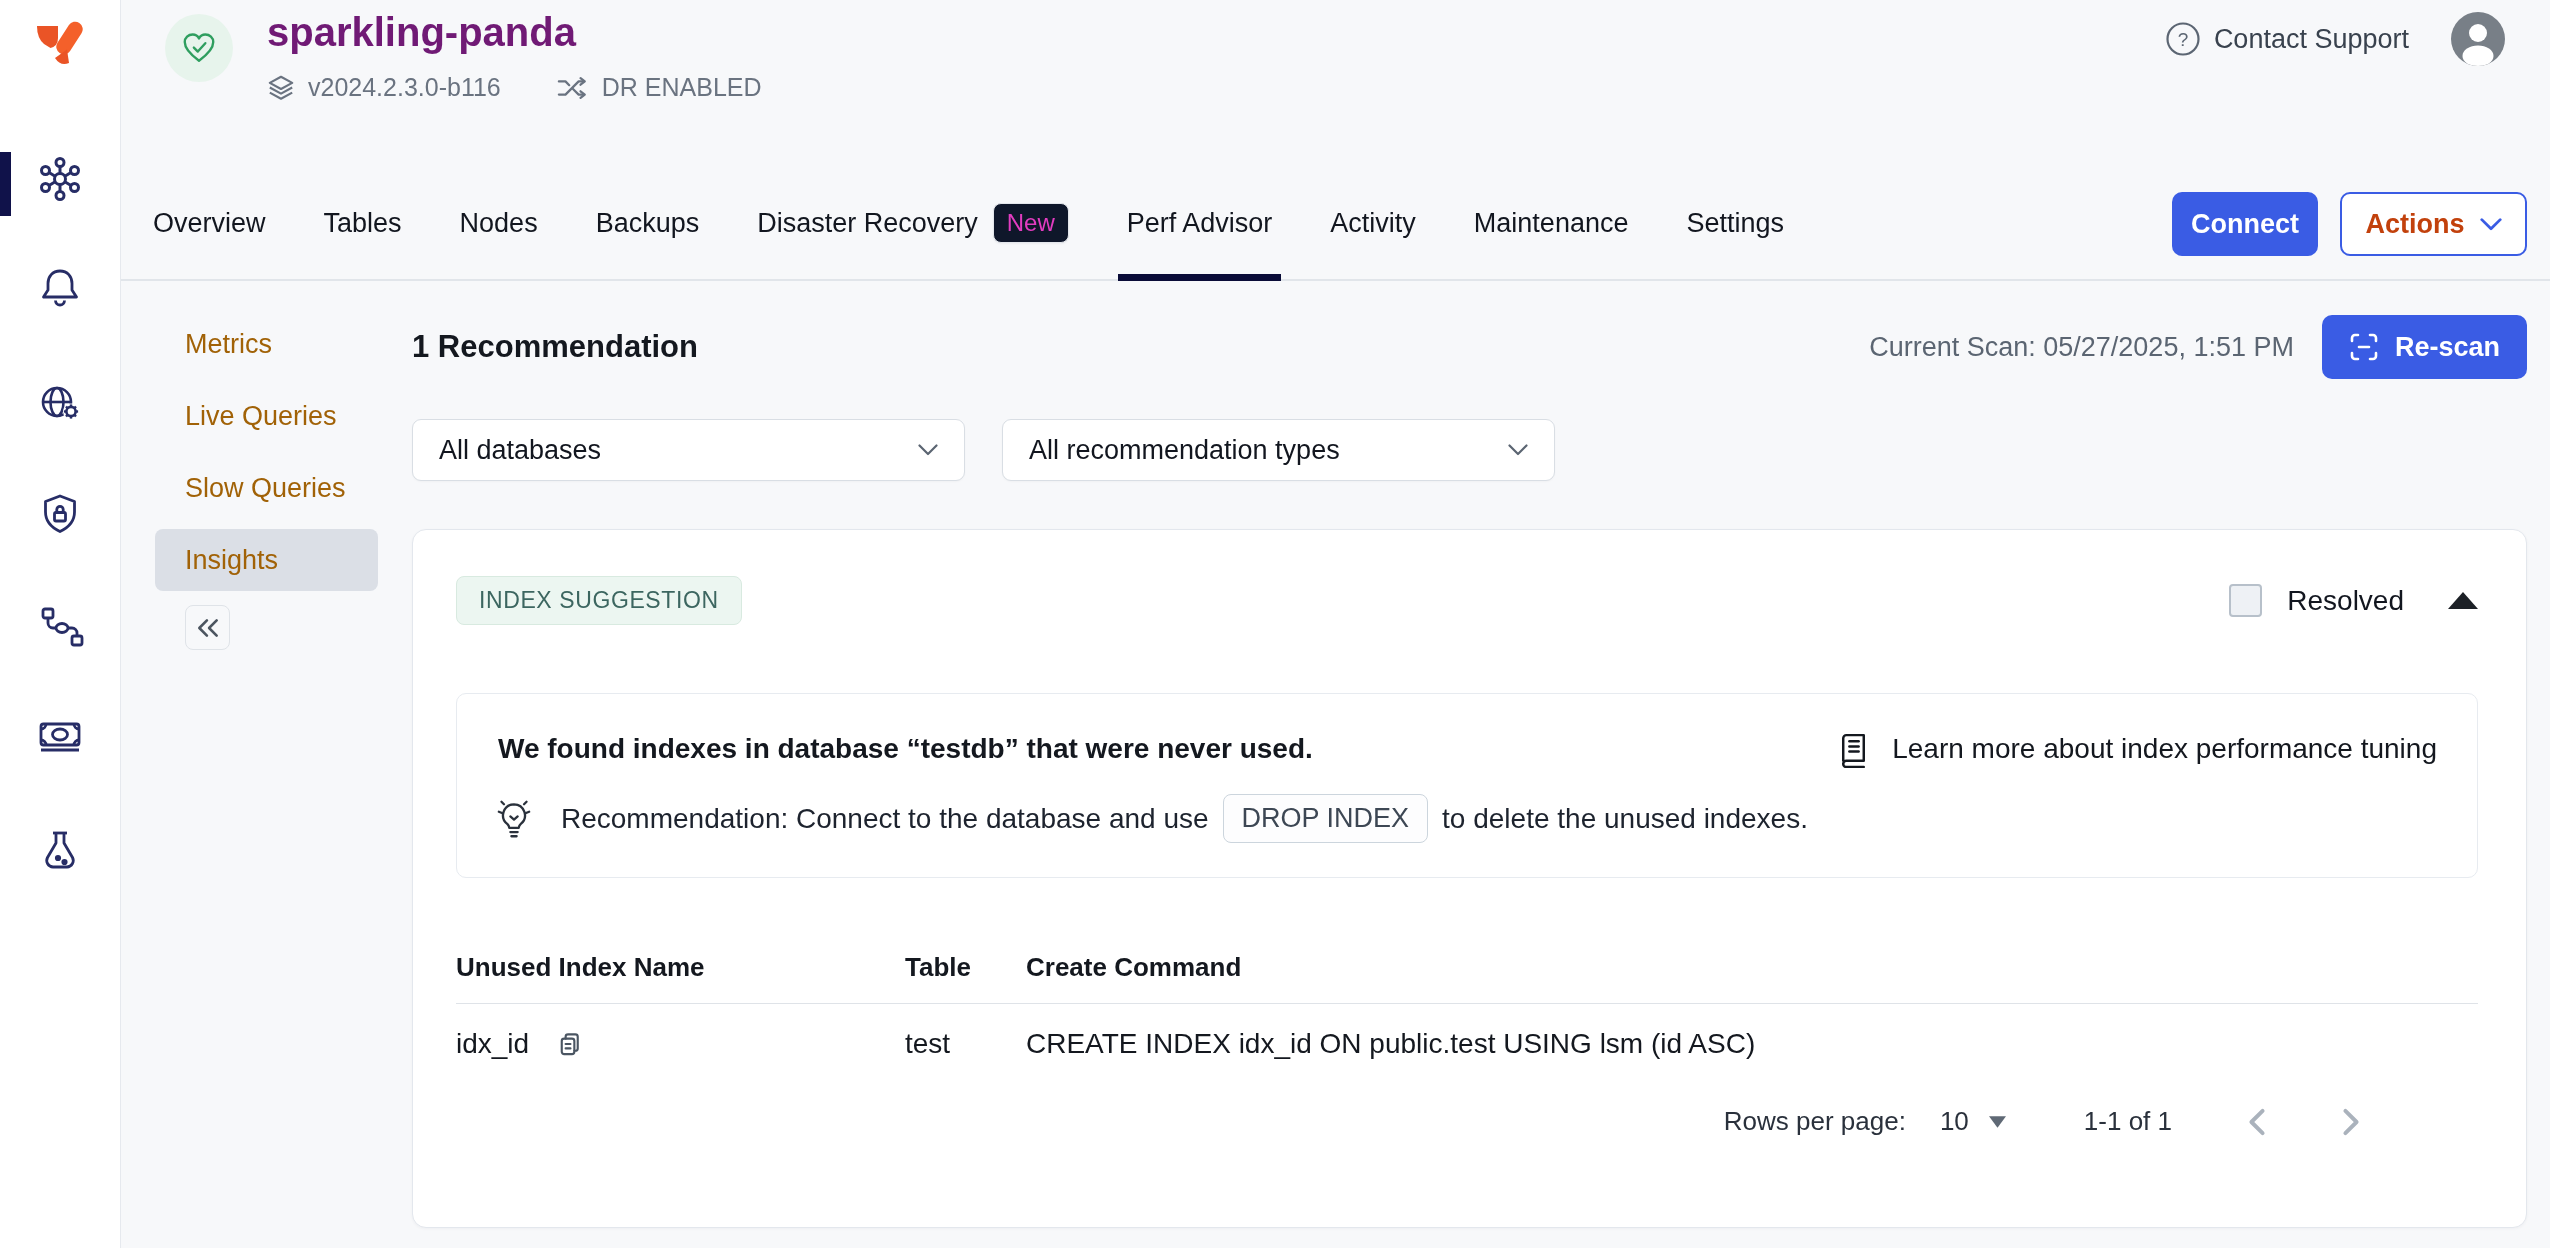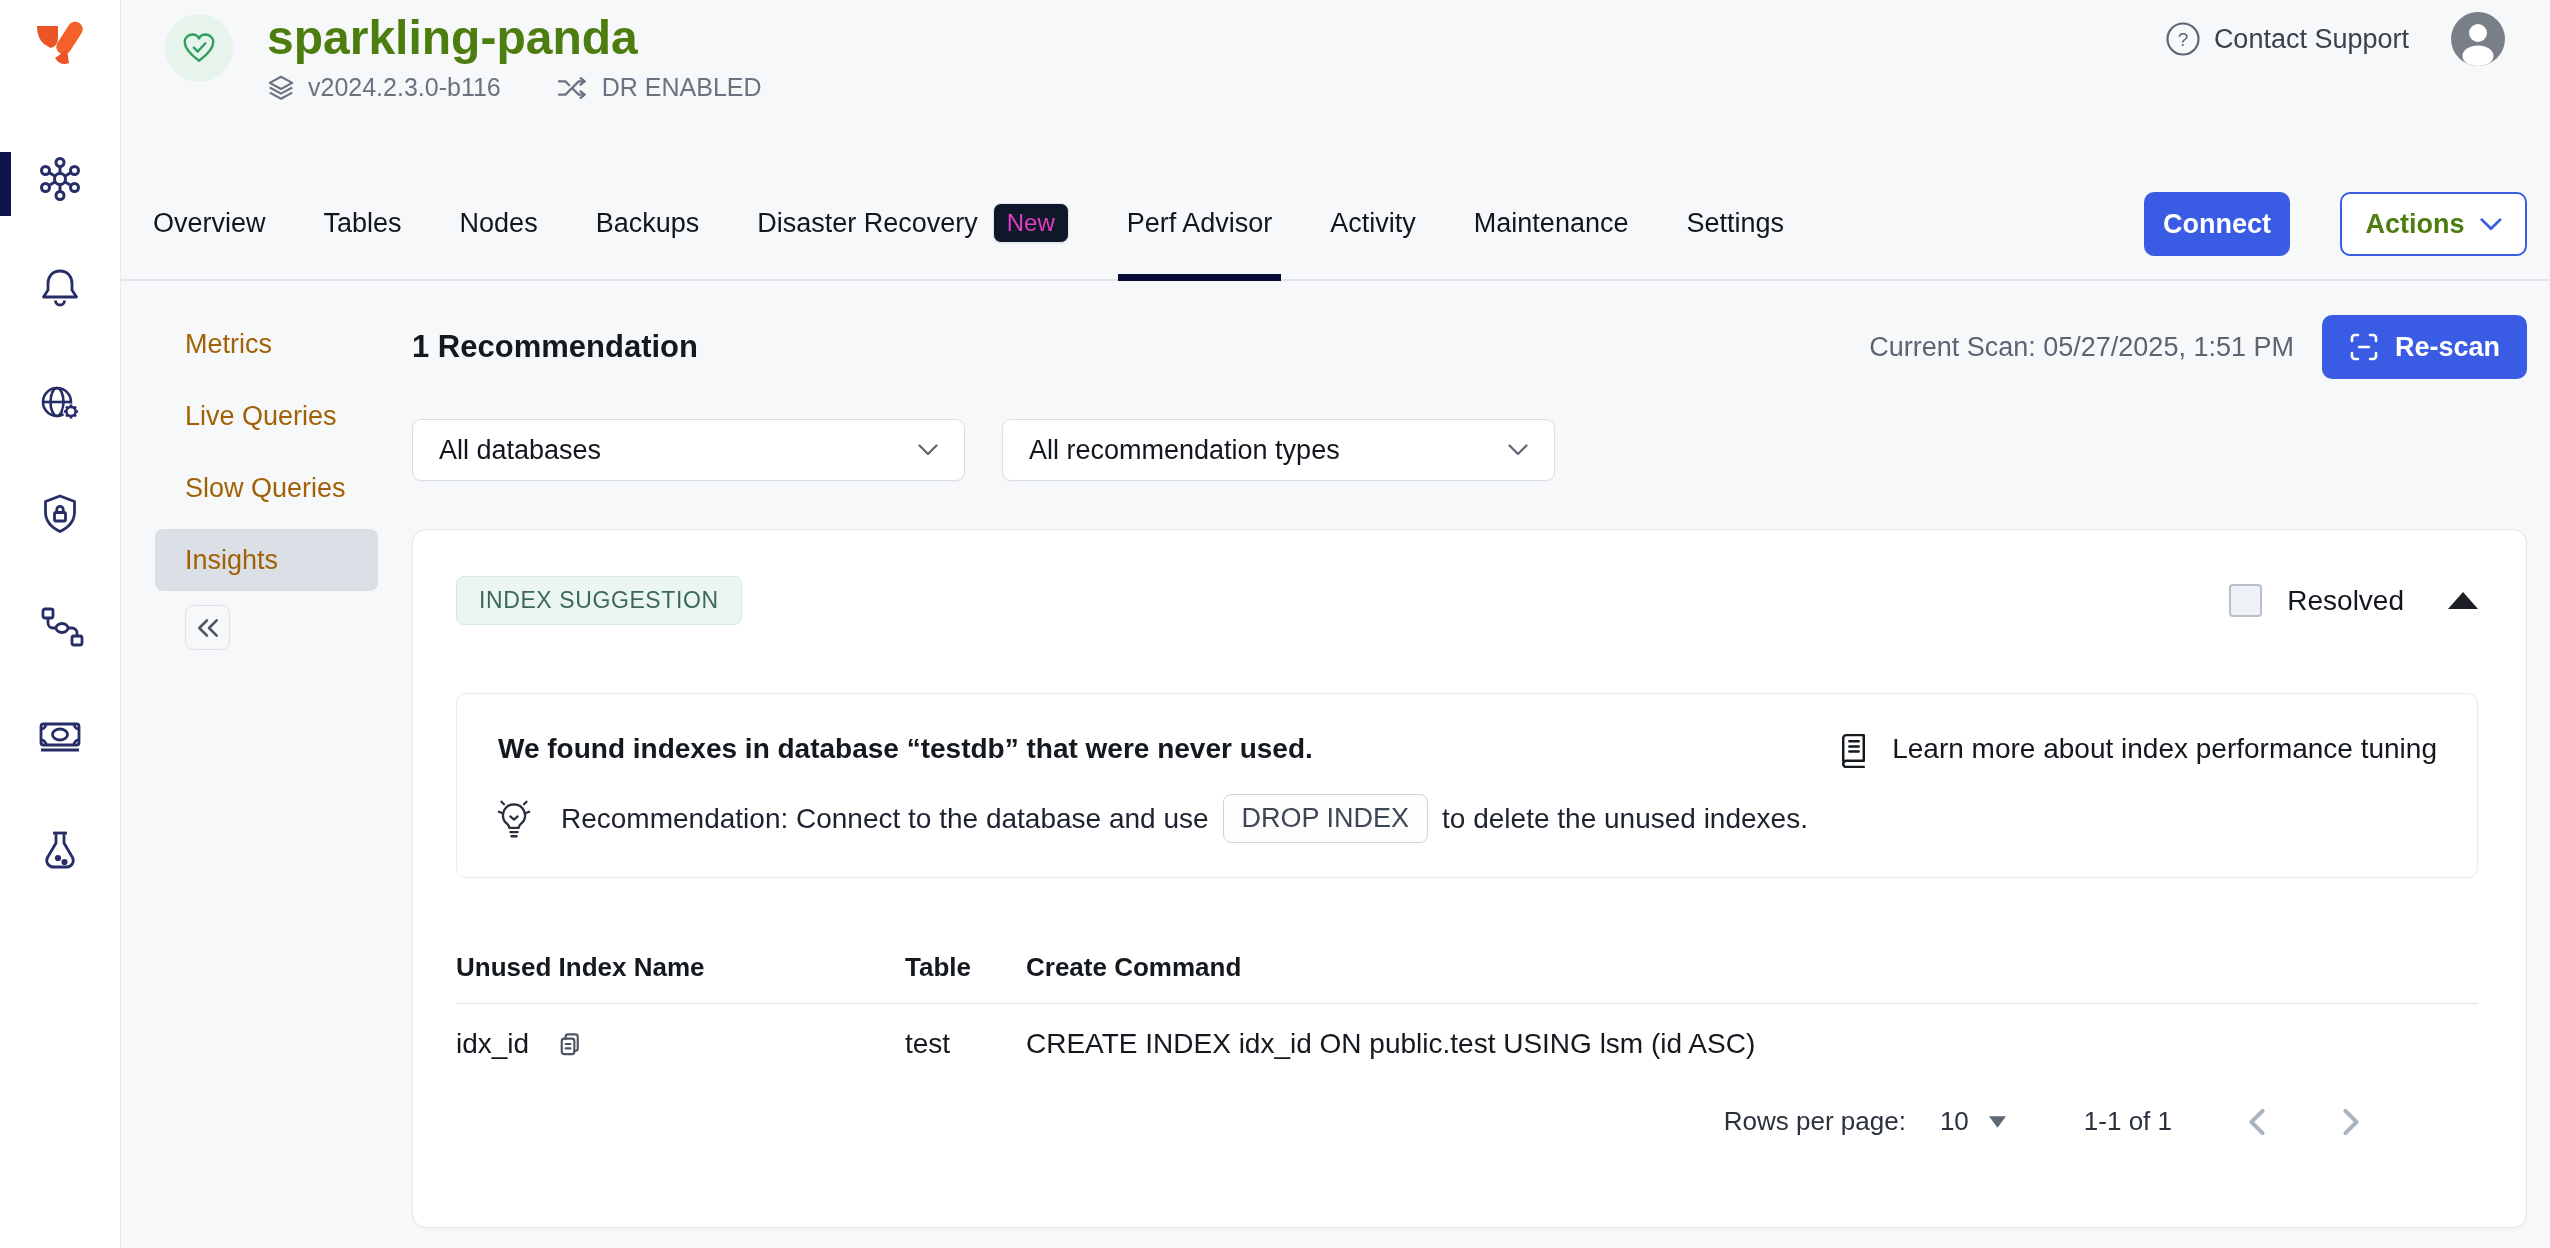--- a/index.html
+++ b/index.html
@@ -19,21 +19,21 @@
   .side-btn { position:absolute; left:36px; width:48px; height:48px; background:none; border:none;
               color:#272d66; display:flex; align-items:center; justify-content:center; }
 
   
   .main { position:absolute; left:121px; top:0; right:0; bottom:0; }
 
   
   .topbar { position:relative; height:167px; }
   .health-badge { position:absolute; left:44px; top:14px; width:68px; height:68px; border-radius:50%;
                   background:#e7f4ec; display:flex; align-items:center; justify-content:center; }
-  .cluster-name { position:absolute; left:146px; top:10px; font-size:48px; font-weight:700; color:#4d7c0f; }
+  .cluster-name { position:absolute; left:146px; top:10px; font-size:40px; font-weight:700; color:#701a75; }
   .meta { position:absolute; left:146px; top:73px; display:flex; align-items:center; gap:13px;
           color:#6a7380; font-size:25px; }
   .meta .gap { width:30px; }
   .top-right { position:absolute; right:45px; top:12px; display:flex; align-items:center; gap:42px; }
   .contact { display:flex; align-items:center; gap:13px; background:none; border:none;
              color:#39424e; font-size:27px; }
   .avatar-btn { width:54px; height:54px; background:none; border:none; padding:0; }
 
   
   .tabbar { position:relative; height:114px; border-bottom:2px solid #e1e5ea;
@@ -41,23 +41,23 @@
   .tab { position:relative; height:112px; display:flex; align-items:center; gap:15px;
          padding:0 29px; background:none; border:none; font-size:27px; color:#12161f; }
   .tab.active::after { content:""; position:absolute; left:20px; right:20px; bottom:-2px;
                        height:7px; background:#0a0c38; }
   .new-badge { font-size:24px; font-weight:500; color:#e23cc0; background:#0f172a;
                border:1px solid #e4e7ec; border-radius:8px; padding:5px 13px;
                box-shadow:0 1px 2px rgba(16,24,40,.05); }
   .tab-actions { position:absolute; right:23px; top:25px; display:flex; gap:22px; }
   .btn-connect { width:146px; height:64px; background:#3a5ce4; color:#fff; border:none;
                  border-radius:10px; font-size:27px; font-weight:600; }
-  .btn-actions { width:187px; height:64px; background:#fff; color:#4d7c0f;
+  .btn-actions { width:187px; height:64px; background:#fff; color:#c2410c;
                  border:2px solid #3a5ce4; border-radius:10px; font-size:27px; font-weight:600;
-                 display:flex; align-items:center; justify-content:center; gap:15px;margin-left:28px; }
+                 display:flex; align-items:center; justify-content:center; gap:15px; }
 
   
   .content { position:absolute; top:283px; left:0; right:0; bottom:0; }
 
   .subnav { position:absolute; left:34px; top:30px; width:223px; }
   .subnav-item { height:62px; display:flex; align-items:center; padding-left:30px;
                  font-size:27px; color:#a16207; border-radius:8px; margin-bottom:10px; cursor:pointer; }
   .subnav-item.active { background:#dbdfe6; }
   .collapse-btn { margin-top:14px; margin-left:30px; width:45px; height:45px;
                   border:1px solid #dfe3e8; border-radius:8px; background:transparent;

